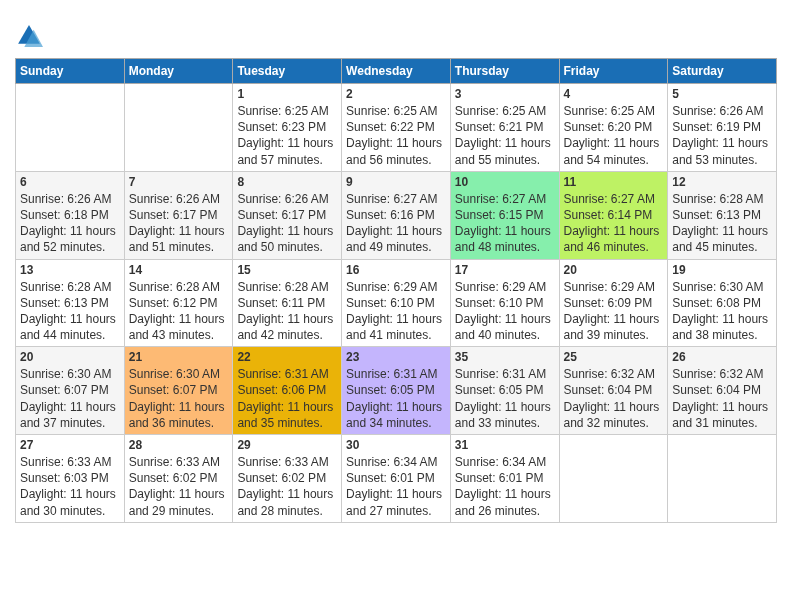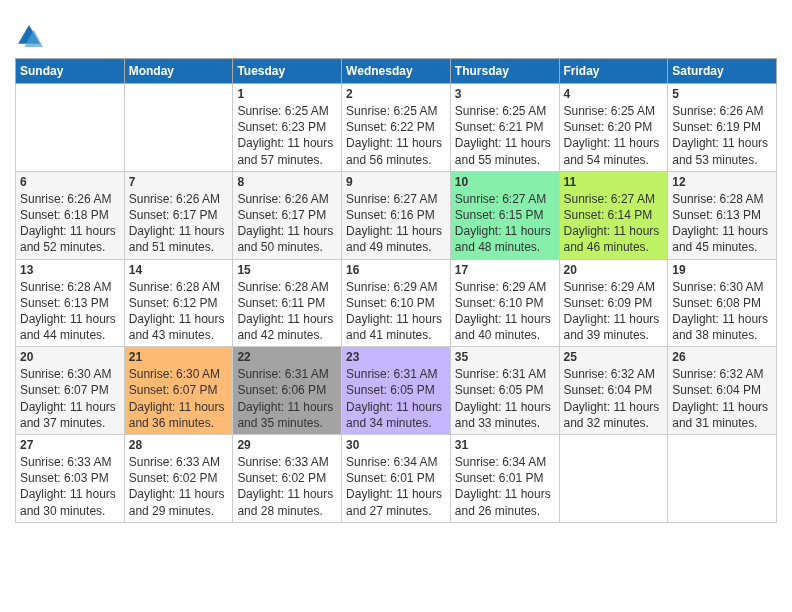--- a/index.html
+++ b/index.html
@@ -257,21 +257,21 @@
             <div class="cell-text" style="white-space: pre-line;">Sunrise: 6:30 AM
 Sunset: 6:07 PM
 Daylight: 11 hours and 37 minutes.</div>
           </td>
           <td style="background: #fdba74;">
             <span class="day-num">21</span>
             <div class="cell-text" style="white-space: pre-line;">Sunrise: 6:30 AM
 Sunset: 6:07 PM
 Daylight: 11 hours and 36 minutes.</div>
           </td>
-          <td style="background: #a3a3a3;">
+          <td style="background: #eab308;">
             <span class="day-num">22</span>
             <div class="cell-text" style="white-space: pre-line;">Sunrise: 6:31 AM
 Sunset: 6:06 PM
 Daylight: 11 hours and 35 minutes.</div>
           </td>
           <td style="background: #c4b5fd;">
             <span class="day-num">23</span>
             <div class="cell-text" style="white-space: pre-line;">Sunrise: 6:31 AM
 Sunset: 6:05 PM
 Daylight: 11 hours and 34 minutes.</div>

